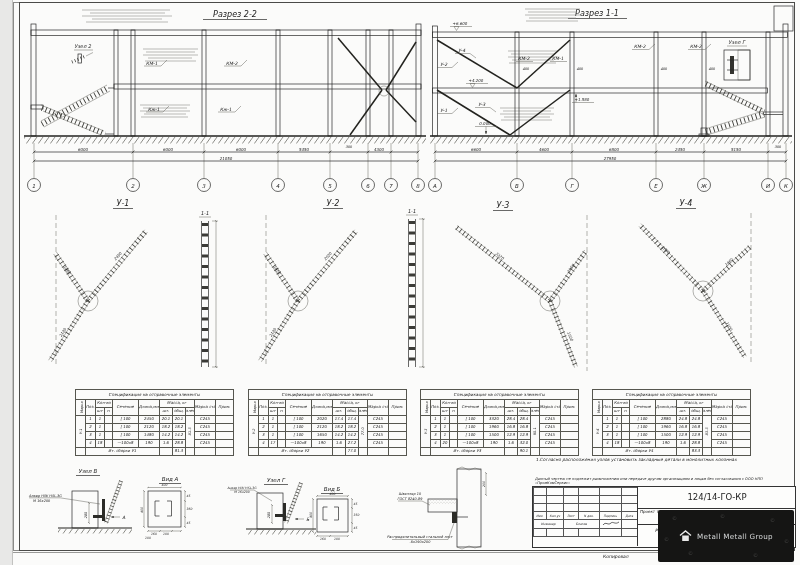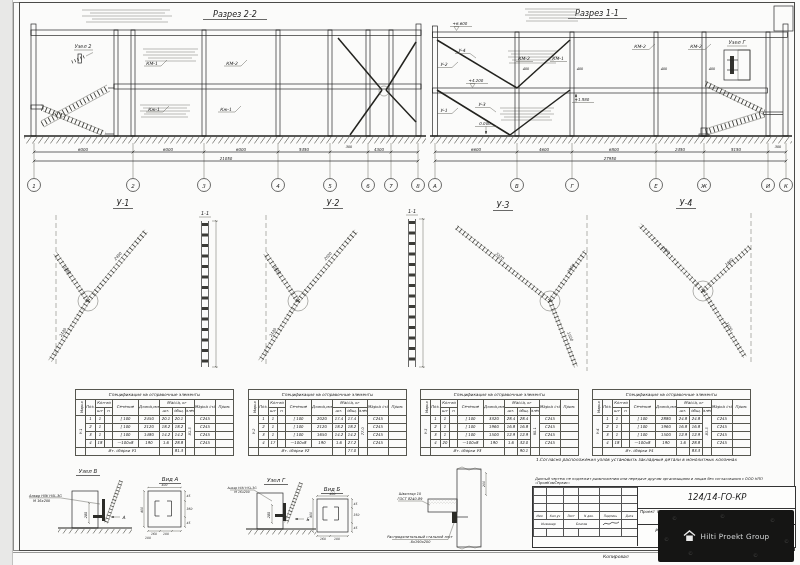--- a/index.html
+++ b/index.html
@@ -27,21 +27,21 @@
   .spec td.rot{font-size:3.5px}
   .spec td.rot span{display:inline-block;transform:rotate(-90deg)}
   .note1{font-size:4.3px;font-style:italic}
   .note2{font-size:3.6px;font-style:italic;border-bottom:0.5px solid #555;padding-bottom:1px}
   .tb{border:1px solid #333;background:#fdfdfc}
   .tb-grid{position:absolute;left:0;top:0}
   .tb-grid table{border-collapse:collapse;table-layout:fixed}
   .tb-grid td{border:0.5px solid #555;height:7px;padding:0;font-size:3px;font-style:italic;
               text-align:center;overflow:hidden;white-space:nowrap}
   .doc{position:absolute;left:104px;top:0;width:158px;height:21px;border-left:1px solid #333;
-       border-bottom:1px solid #333;font-size:8.5px;font-style:italic;text-align:center;line-height:21px}
+       border-bottom:1px solid #333;font-size:8.5px;text-align:center;line-height:21px}
   .proj{position:absolute;left:104px;top:21px;width:158px;height:17px;border-left:1px solid #333;
         border-bottom:1px solid #333;font-size:4px;font-style:italic;padding:1px 2px;box-sizing:border-box}
   .sheetcell{position:absolute;left:104px;top:38px;width:86px;height:21px;border-left:1px solid #333;
         border-right:1px solid #333;font-size:4.4px;font-style:italic;text-align:center;padding-top:3px;box-sizing:border-box}
   .wm{background:#151514;border-radius:2px;display:flex;align-items:center;justify-content:center;
       gap:5px;overflow:hidden}
   .wm .brand{color:#d6d8d9;font-size:7.2px;letter-spacing:.3px;white-space:nowrap}
   .wm .c{position:absolute;color:#777;opacity:.45;font-size:5px}
   .copy{font-size:4.5px;font-style:italic}
 </style>
@@ -1043,16 +1043,16 @@
     <span class="c" style="left:62px;top:3px">©</span>
   <span class="c" style="left:112px;top:7px">©</span>
     <span class="c" style="left:30px;top:40px">©</span>
   <span class="c" style="left:95px;top:42px">©</span>
     <span class="c" style="left:126px;top:28px">©</span>
   <span class="c" style="left:6px;top:26px">©</span>
   <svg width="13" height="12" viewBox="0 0 13 12">
     <path d="M1,5.5 L6.5,1 L12,5.5" stroke="#e8e8e8" stroke-width="1.4" fill="none"></path>
     <rect x="3.2" y="5.5" width="6.6" height="5.5" fill="#e8e8e8"></rect>
   </svg>
-  <span class="brand">Hilti Proekt Group</span>
+  <span class="brand">Metall Metall Group</span>
 </div>
 
 <div class="abs copy" style="left:603px;top:554px">Копировал</div>
 
 </body></html>

